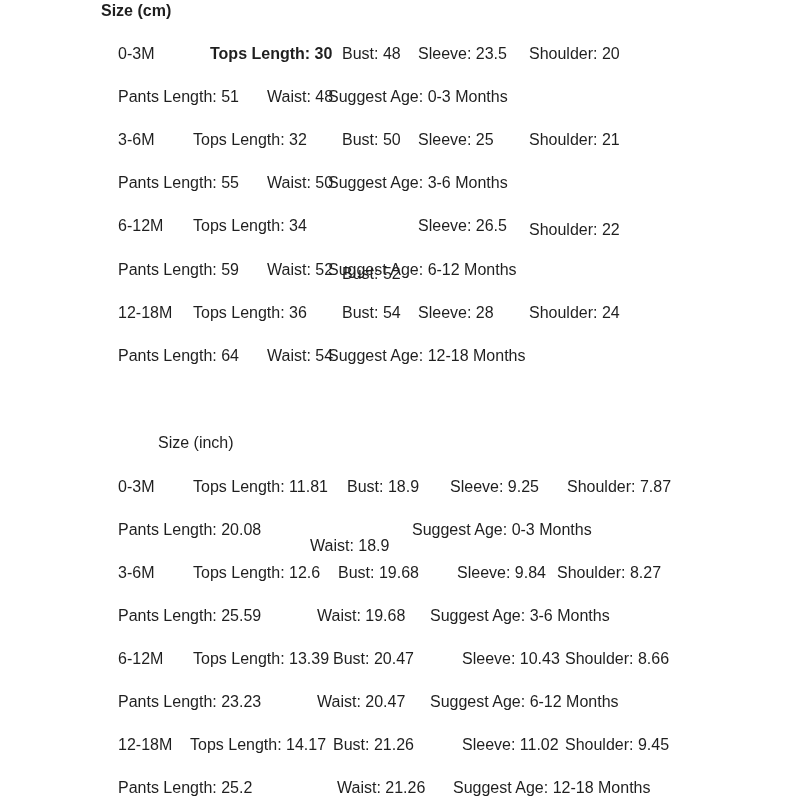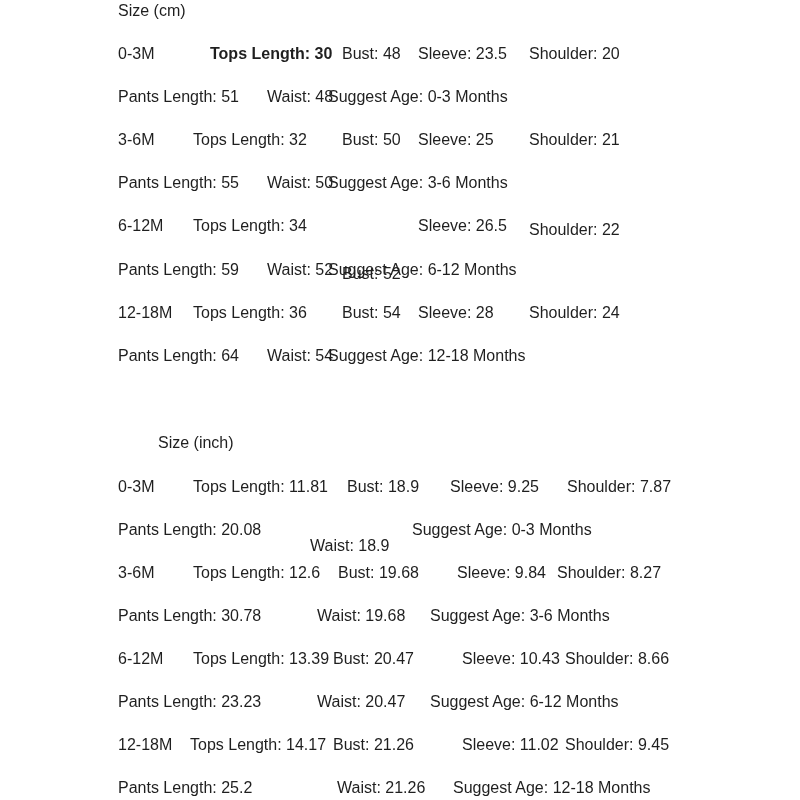--- a/index.html
+++ b/index.html
@@ -20,21 +20,21 @@
     line-height: 19px;
     color: #1f1f1f;
     white-space: pre;
   }
   .title { color: #1f1f1f; }
 </style>
 </head>
 <body>
 
 <div class="page">
-    <span class="seg title" style="left: 118px; top: 1px;">Size (cm)</span>
+    <span class="seg title" style="left: 101px; top: 1px; font-weight: bold;">Size (cm)</span>
     <span class="seg" style="left: 118px; top: 44px;">0-3M</span>
     <span class="seg" style="left: 210px; top: 44px; font-weight: bold;">Tops Length: 30</span>
     <span class="seg" style="left: 342px; top: 44px;">Bust: 48</span>
     <span class="seg" style="left: 418px; top: 44px;">Sleeve: 23.5</span>
     <span class="seg" style="left: 529px; top: 44px;">Shoulder: 20</span>
     <span class="seg" style="left: 118px; top: 87px;">Pants Length: 51</span>
     <span class="seg" style="left: 267px; top: 87px;">Waist: 48</span>
     <span class="seg" style="left: 328px; top: 87px;">Suggest Age: 0-3 Months</span>
     <span class="seg" style="left: 118px; top: 130px;">3-6M</span>
     <span class="seg" style="left: 193px; top: 130px;">Tops Length: 32</span>
@@ -67,21 +67,21 @@
     <span class="seg" style="left: 450px; top: 477px;">Sleeve: 9.25</span>
     <span class="seg" style="left: 567px; top: 477px;">Shoulder: 7.87</span>
     <span class="seg" style="left: 118px; top: 520px;">Pants Length: 20.08</span>
     <span class="seg" style="left: 310px; top: 520px; margin-top: 16px;">Waist: 18.9</span>
     <span class="seg" style="left: 412px; top: 520px;">Suggest Age: 0-3 Months</span>
     <span class="seg" style="left: 118px; top: 563px;">3-6M</span>
     <span class="seg" style="left: 193px; top: 563px;">Tops Length: 12.6</span>
     <span class="seg" style="left: 338px; top: 563px;">Bust: 19.68</span>
     <span class="seg" style="left: 457px; top: 563px;">Sleeve: 9.84</span>
     <span class="seg" style="left: 557px; top: 563px;">Shoulder: 8.27</span>
-    <span class="seg" style="left: 118px; top: 606px;">Pants Length: 30.78</span>
+    <span class="seg" style="left: 118px; top: 606px;">Pants Length: 25.59</span>
     <span class="seg" style="left: 317px; top: 606px;">Waist: 19.68</span>
     <span class="seg" style="left: 430px; top: 606px;">Suggest Age: 3-6 Months</span>
     <span class="seg" style="left: 118px; top: 649px;">6-12M</span>
     <span class="seg" style="left: 193px; top: 649px;">Tops Length: 13.39</span>
     <span class="seg" style="left: 333px; top: 649px;">Bust: 20.47</span>
     <span class="seg" style="left: 462px; top: 649px;">Sleeve: 10.43</span>
     <span class="seg" style="left: 565px; top: 649px;">Shoulder: 8.66</span>
     <span class="seg" style="left: 118px; top: 692px;">Pants Length: 23.23</span>
     <span class="seg" style="left: 317px; top: 692px;">Waist: 20.47</span>
     <span class="seg" style="left: 430px; top: 692px;">Suggest Age: 6-12 Months</span>

